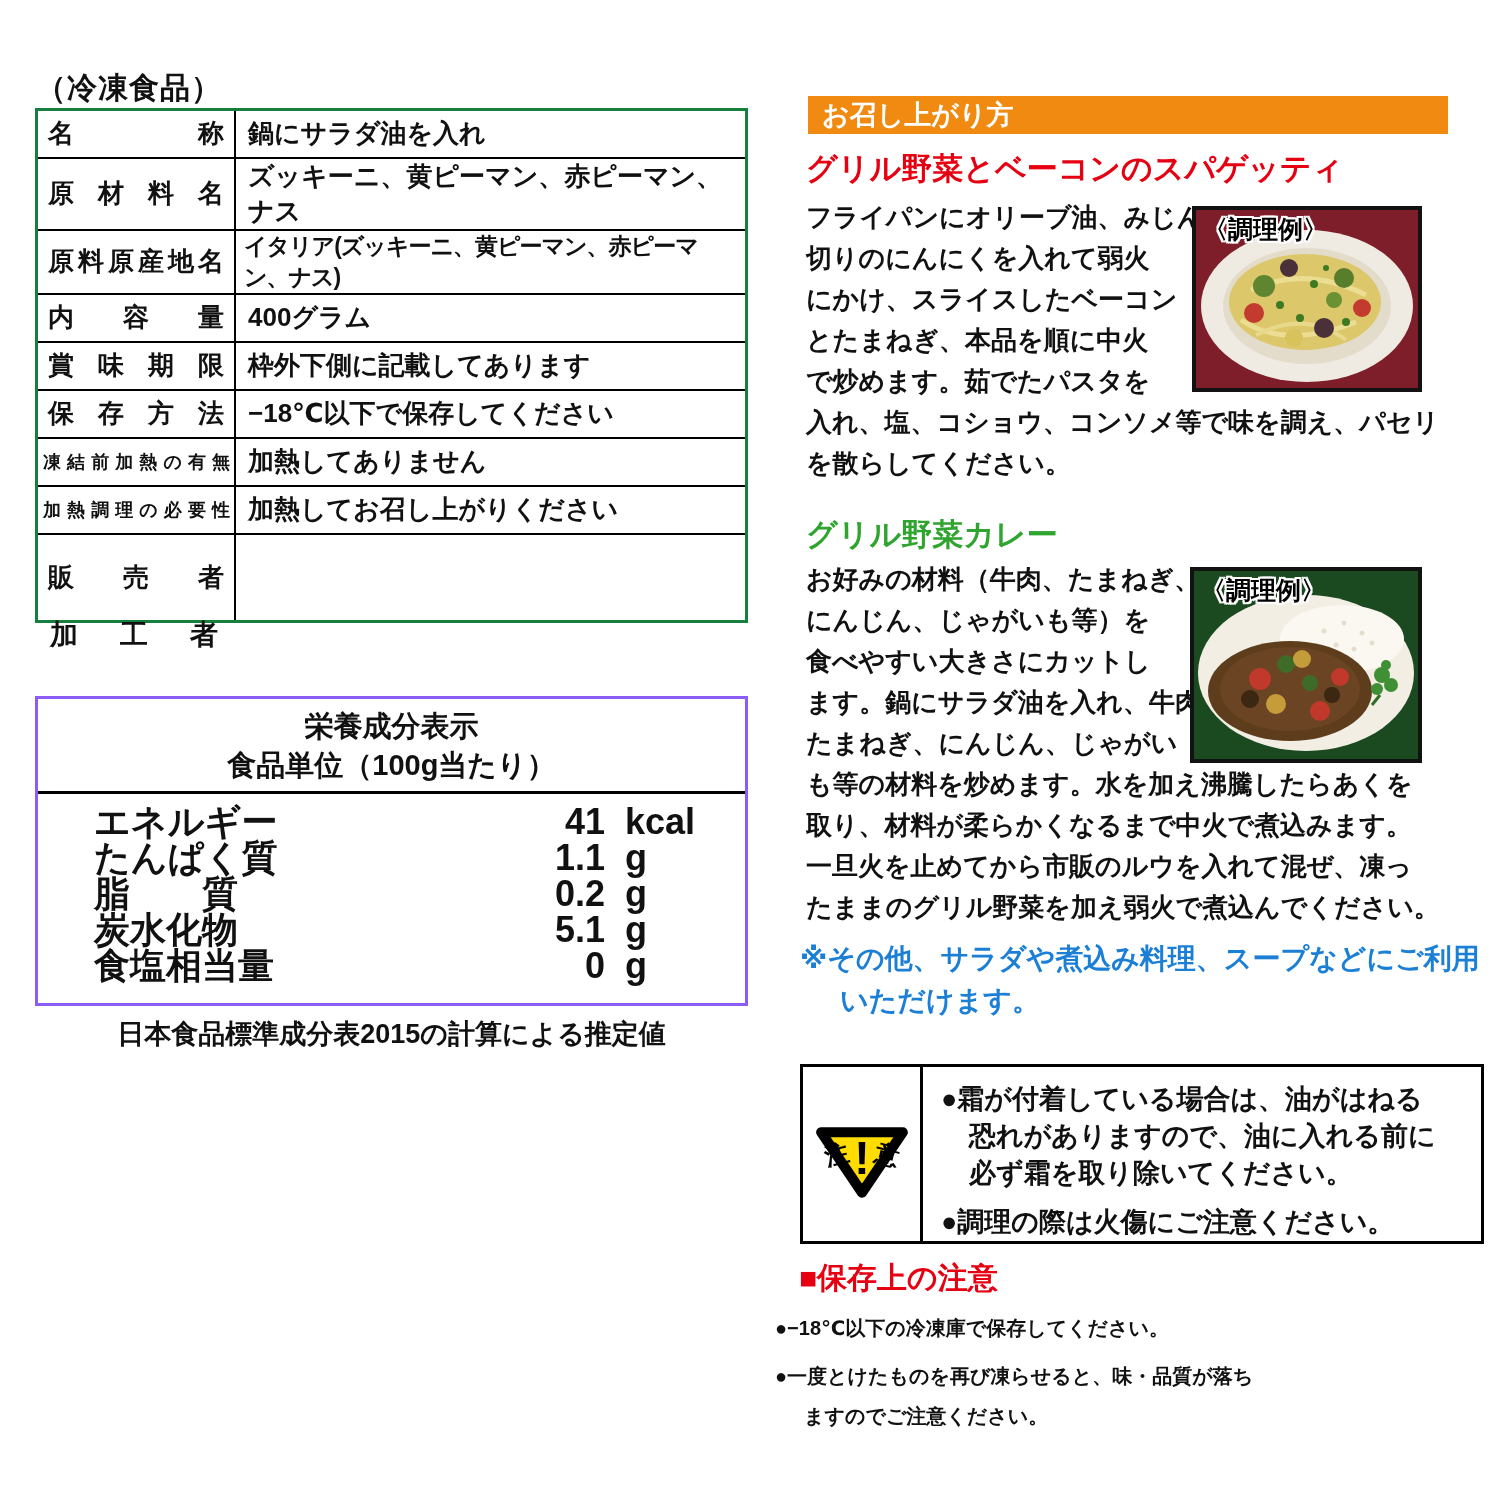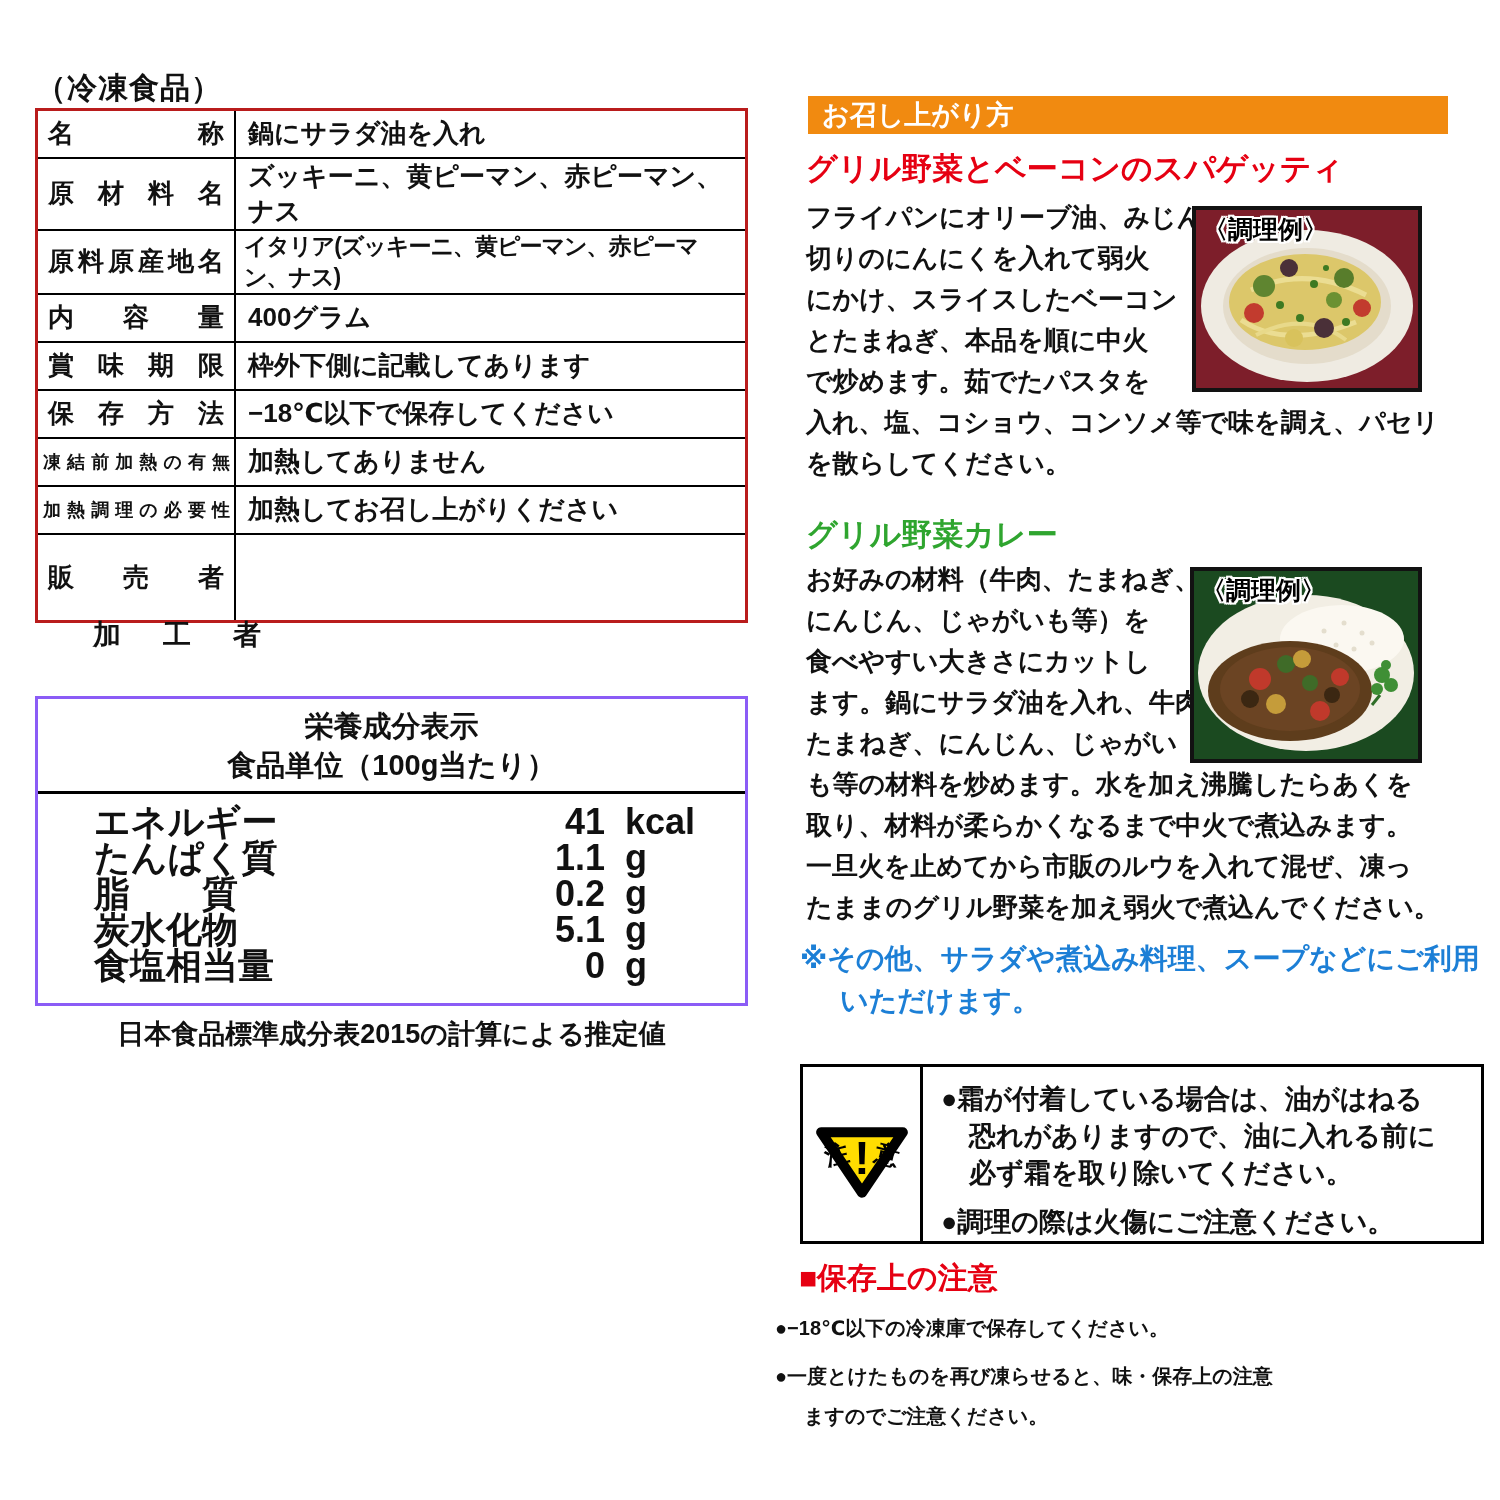--- a/index.html
+++ b/index.html
@@ -6,31 +6,31 @@
   .canvas{
     position:relative;width:1500px;height:1500px;background:#ffffff;
     font-family:"Liberation Sans","DejaVu Sans",sans-serif;
     color:#111;font-weight:600;overflow:hidden;
   }
 
   
   .frozen{position:absolute;left:36px;top:68px;font-size:30px;letter-spacing:1px;}
   table.spec{
     position:absolute;left:35px;top:108px;width:713px;
-    border-collapse:collapse;table-layout:fixed;border:3px solid #b91c1c;
+    border-collapse:collapse;table-layout:fixed;border:3px solid #15803d;
   }
   table.spec td{border:2px solid #000;vertical-align:middle;}
   table.spec tr{height:48px;}
   table.spec tr.tall{height:88px;}
   td.l{width:176px;font-size:26px;padding:0 10px;text-align:justify;text-align-last:justify;}
   tr.small td.l{font-size:18px;padding:0 5px;letter-spacing:-1px;}
   td.v{font-size:26px;padding:0 4px 0 12px;}
   tr.longval td.v{font-size:23px;letter-spacing:-1px;padding-left:8px;}
   .processor{position:absolute;left:50px;top:616px;width:168px;font-size:28px;
-    text-align:justify;text-align-last:justify;margin-left:43px;}
+    text-align:justify;text-align-last:justify;}
 
   .nutri{position:absolute;left:35px;top:696px;width:713px;height:310px;
     border:3px solid #8b5cf6;box-sizing:border-box;}
   .nutri-head{border-bottom:3px solid #000;text-align:center;padding:8px 0 6px;
     font-size:29px;line-height:39px;}
   .nutri-rows{padding:10px 46px 0 56px;}
   .n-row{display:flex;font-size:36px;line-height:36px;}
   .n-label{flex:1;text-align:left;}
   .n-val{width:112px;text-align:right;}
   .n-unit{width:74px;text-align:left;padding-left:20px;}
@@ -251,16 +251,16 @@
     <div class="caution-text-cell">
       <div class="c-bullet">●霜が付着している場合は、油がはねる
 恐れがありますので、油に入れる前に
 必ず霜を取り除いてください。</div>
       <div class="c-bullet">●調理の際は火傷にご注意ください。</div>
     </div>
   </div>
 
   <div class="storage-head">■保存上の注意</div>
   <div class="storage-bullet" id="storage-b1">●−18℃以下の冷凍庫で保存してください。</div>
-  <div class="storage-bullet" id="storage-b2">●一度とけたものを再び凍らせると、味・保存上の注意
+  <div class="storage-bullet" id="storage-b2">●一度とけたものを再び凍らせると、味・品質が落ち
 ますのでご注意ください。</div>
 
 </div>
 
 </body></html>

